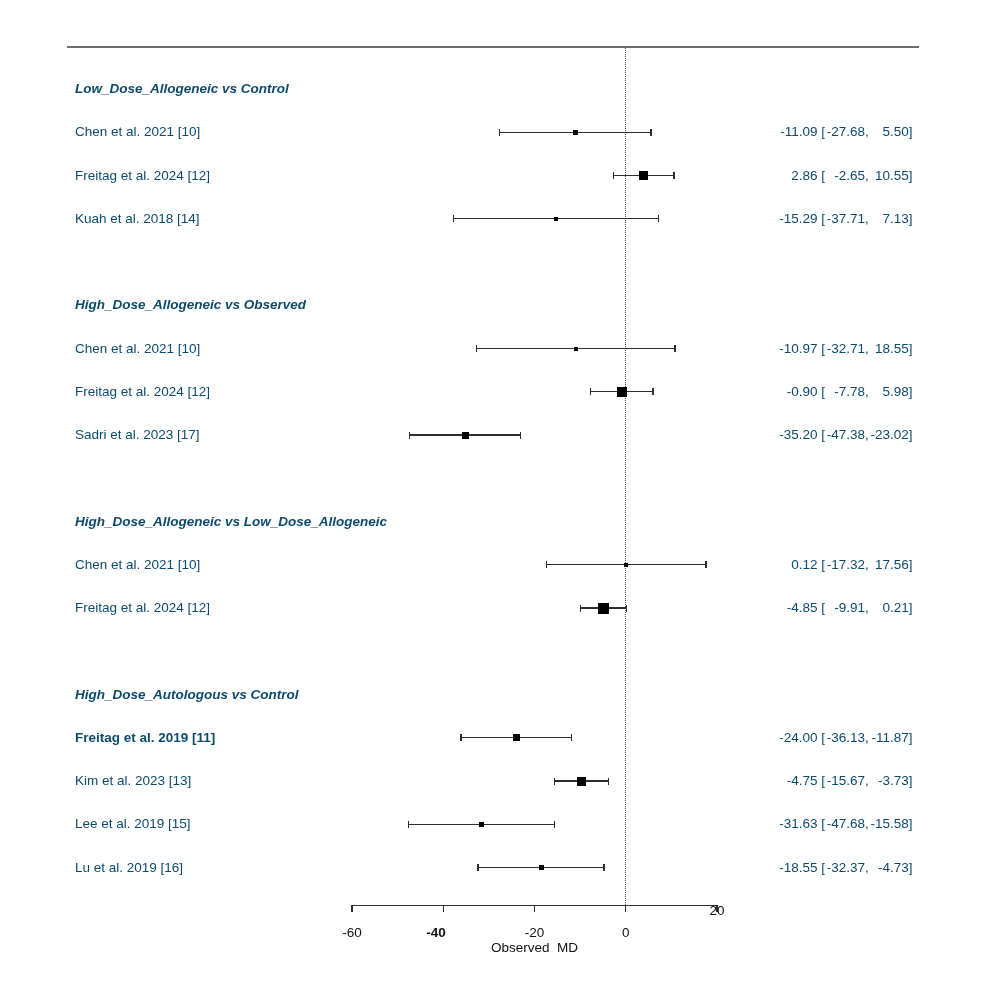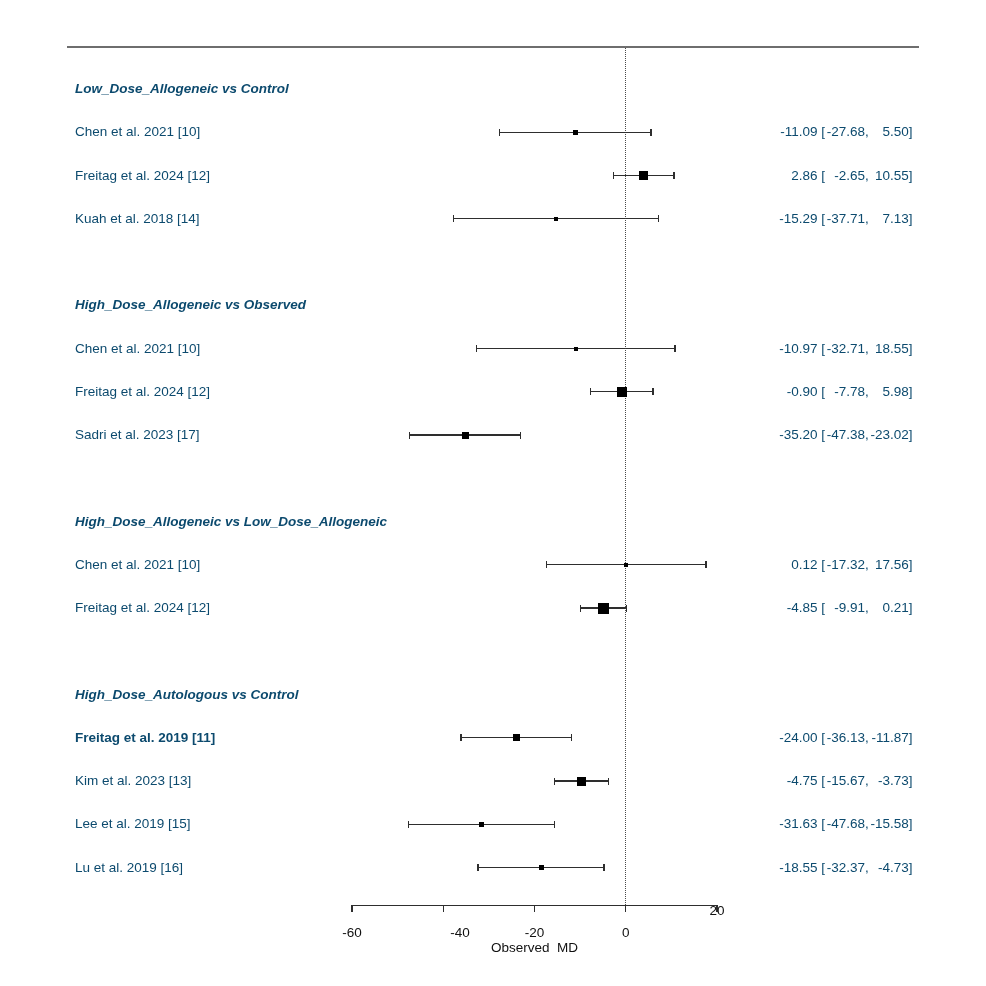--- a/index.html
+++ b/index.html
@@ -157,21 +157,21 @@
       <div class="sq" style="left:538.615625px; top:865px; width:5px; height:5px;"></div>
       <div class="lbl ann" style="left:771.5px; top:859.5px;"><span class="f-est">-18.55</span><span> [</span><span class="f-lo">-32.37</span><span>,</span><span class="f-hi">-4.73</span><span>]</span></div>
     </div>
 
   <div class="axisline" style="left:351.3px; top:904.5px; width:366.4px;"></div>
 
   <div id="axis-ticks">
       <div class="tick" style="left:351.3px; top:904.5px;"></div>
       <div class="ticklbl" style="left:330px; top:917px;">-60</div>
       <div class="tick" style="left:442.55px; top:904.5px;"></div>
-      <div class="ticklbl" style="left:438px; top:917px;">-40</div>
+      <div class="ticklbl" style="left:414px; top:917px;font-weight:bold;">-40</div>
       <div class="tick" style="left:533.8px; top:904.5px;"></div>
       <div class="ticklbl" style="left:512.5px; top:917px;">-20</div>
       <div class="tick" style="left:625.05px; top:904.5px;"></div>
       <div class="ticklbl" style="left:603.75px; top:917px;">0</div>
       <div class="tick" style="left:716.3px; top:904.5px;"></div>
       <div class="ticklbl" style="left:695px; top:895px;">20</div>
     </div>
 
   <div class="xlab" style="left:454.5px; top:940px;">Observed  MD</div>
 </div>

